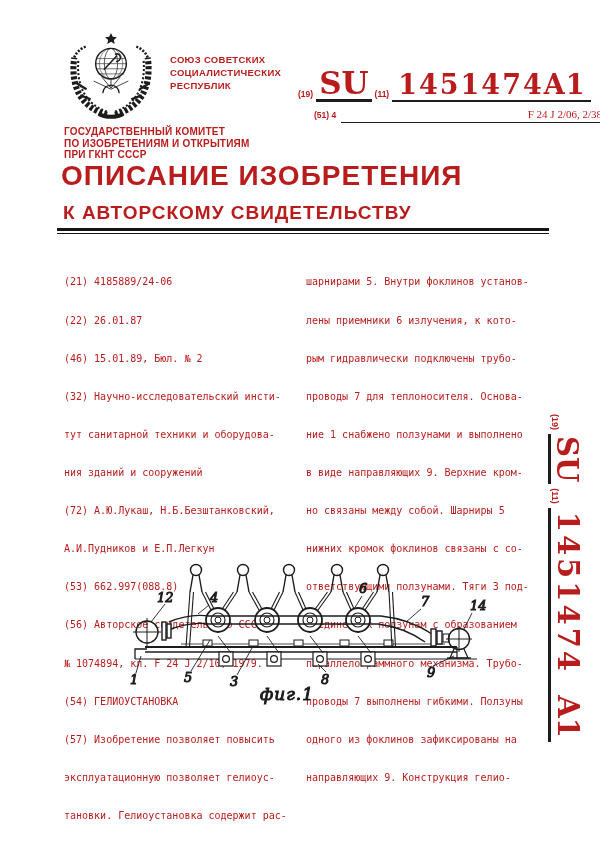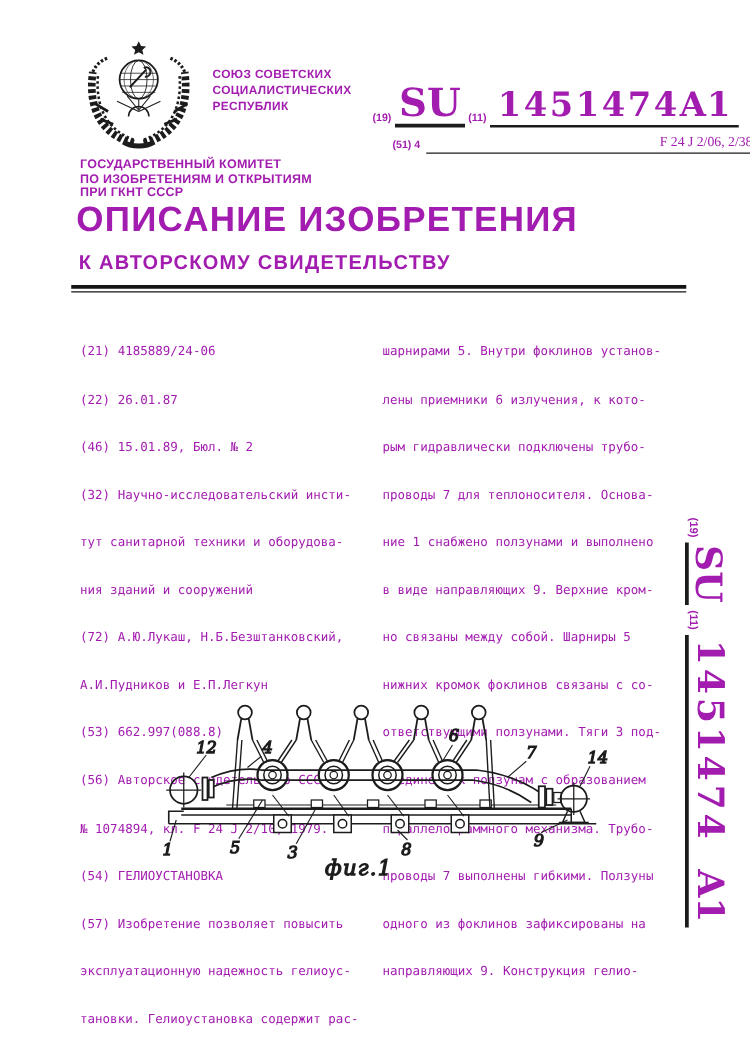--- a/index.html
+++ b/index.html
@@ -1,35 +1,35 @@
 <!DOCTYPE html>
 <html><head>
 <meta charset="utf-8">
 <style>
   html,body{margin:0;padding:0;background:#e8e8e8;}
-  .page{position:relative;width:600px;height:845px;background:#ffffff;color:#a21caf;
+  .page{position:relative;width:600px;height:845px;background:#ffffff;color:#b91c1c;
         font-family:"Liberation Sans",sans-serif;overflow:hidden;}
   .abs{position:absolute;}
 
   
   .union{left:170px;top:53px;font-size:9.5px;font-weight:bold;line-height:13px;letter-spacing:.3px;}
   .committee{left:64px;top:126px;font-size:10px;font-weight:bold;line-height:11.5px;letter-spacing:.2px;}
   .pub-row{left:298px;top:56px;width:290px;height:46px;display:flex;align-items:flex-end;gap:3px;}
   .code-sm{font-size:8.5px;font-weight:bold;margin-bottom:3px;white-space:nowrap;}
   .su-big{font-family:"DejaVu Serif",serif;font-weight:bold;font-size:31px;line-height:30px;
           border-bottom:3px solid #1c1c1c;padding:0 3px 1px 3px;}
   .num-group{flex:1;display:flex;align-items:flex-end;justify-content:space-between;
              border-bottom:2.5px solid #1c1c1c;padding:0 6px 2px 6px;}
   .num-big{font-family:"DejaVu Serif",serif;font-weight:bold;font-size:27px;line-height:27px;letter-spacing:2px;}
   .kind-big{font-family:"DejaVu Serif",serif;font-weight:bold;font-size:27px;line-height:27px;letter-spacing:1px;}
   .ipc-row{left:314px;top:108px;width:288px;display:flex;align-items:flex-end;gap:5px;text-align:right;}
   .ipc-text{flex:1;font-family:Liberation Serif, serif;font-size:11px;
             border-bottom:1.5px solid #1c1c1c;padding-bottom:2px;}
   .doc-title{left:61px;top:160px;font-size:28px;font-weight:bold;letter-spacing:1px;white-space:nowrap;}
-  .doc-subtitle{left:63px;top:202px;font-size:16px;font-weight:bold;letter-spacing:1px;white-space:nowrap;}
+  .doc-subtitle{left:63px;top:202px;font-size:19px;font-weight:bold;letter-spacing:1px;white-space:nowrap;}
   .rule{left:57px;top:228px;width:492px;height:2px;border-top:3px solid #141414;border-bottom:1px solid #141414;}
 
   
   .col{font-family:"DejaVu Sans Mono",monospace;font-size:10px;line-height:12.7px;white-space:pre;}
   .col-left{left:64px;top:251px;width:242px;}
   .col-right{left:306px;top:251px;width:242px;}
 
   
   .fig{left:85px;top:552px;width:430px;height:190px;}
   .fig svg{width:100%;height:100%;}
@@ -118,21 +118,21 @@
     <div>(32) Научно-исследовательский инсти-</div>
     <div>тут санитарной техники и оборудова-</div>
     <div>ния зданий и сооружений</div>
     <div>(72) А.Ю.Лукаш, Н.Б.Безштанковский,</div>
     <div>А.И.Пудников и Е.П.Легкун</div>
     <div>(53) 662.997(088.8)</div>
     <div>(56) Авторское свидетельство СССР</div>
     <div>№ 1074894, кл. F 24 J 2/10, 1979.</div>
     <div>(54) ГЕЛИОУСТАНОВКА</div>
     <div>(57) Изобретение позволяет повысить</div>
-    <div>эксплуатационную надежность гелиоус-</div>
+    <div>эксплуатационную позволяет гелиоус-</div>
     <div>тановки. Гелиоустановка содержит рас-</div>
     
     
     
   </div>
 
   <div class="abs col col-right">
     <div>шарнирами 5. Внутри фоклинов установ-</div>
     <div>лены приемники 6 излучения, к кото-</div>
     <div>рым гидравлически подключены трубо-</div>

